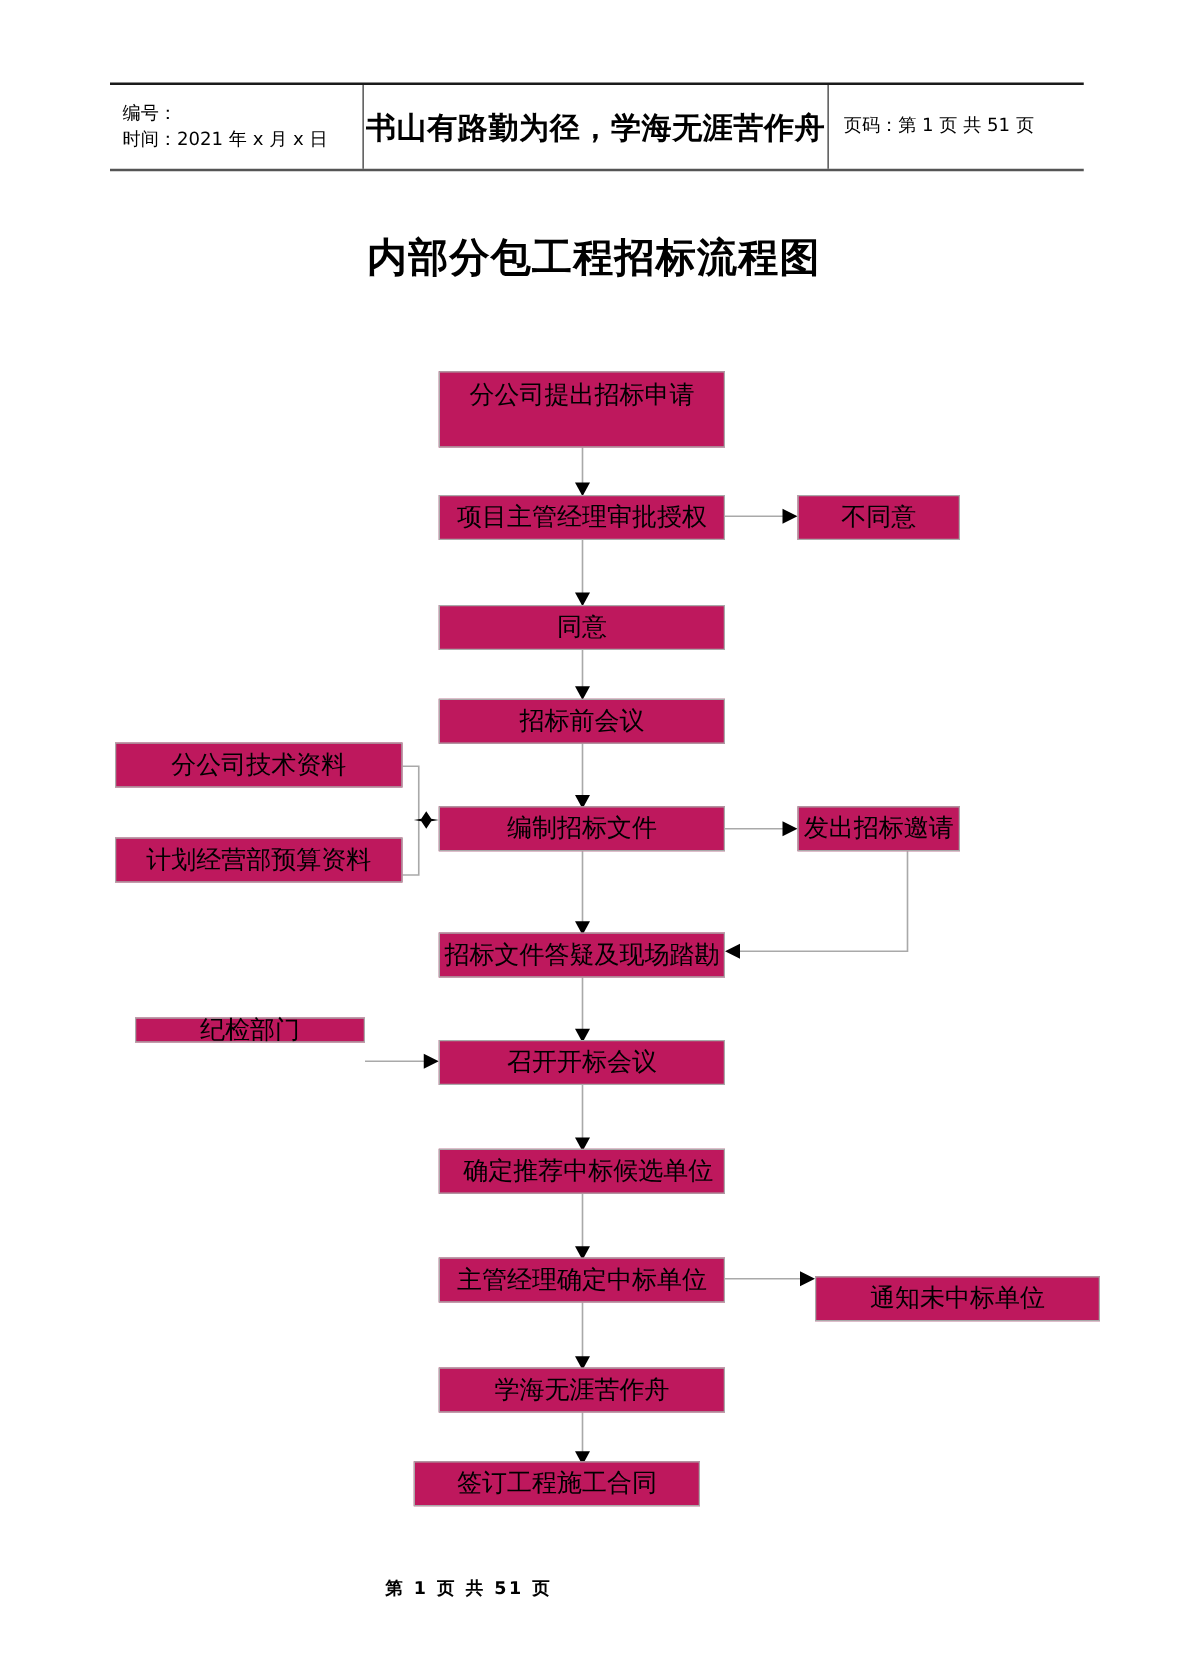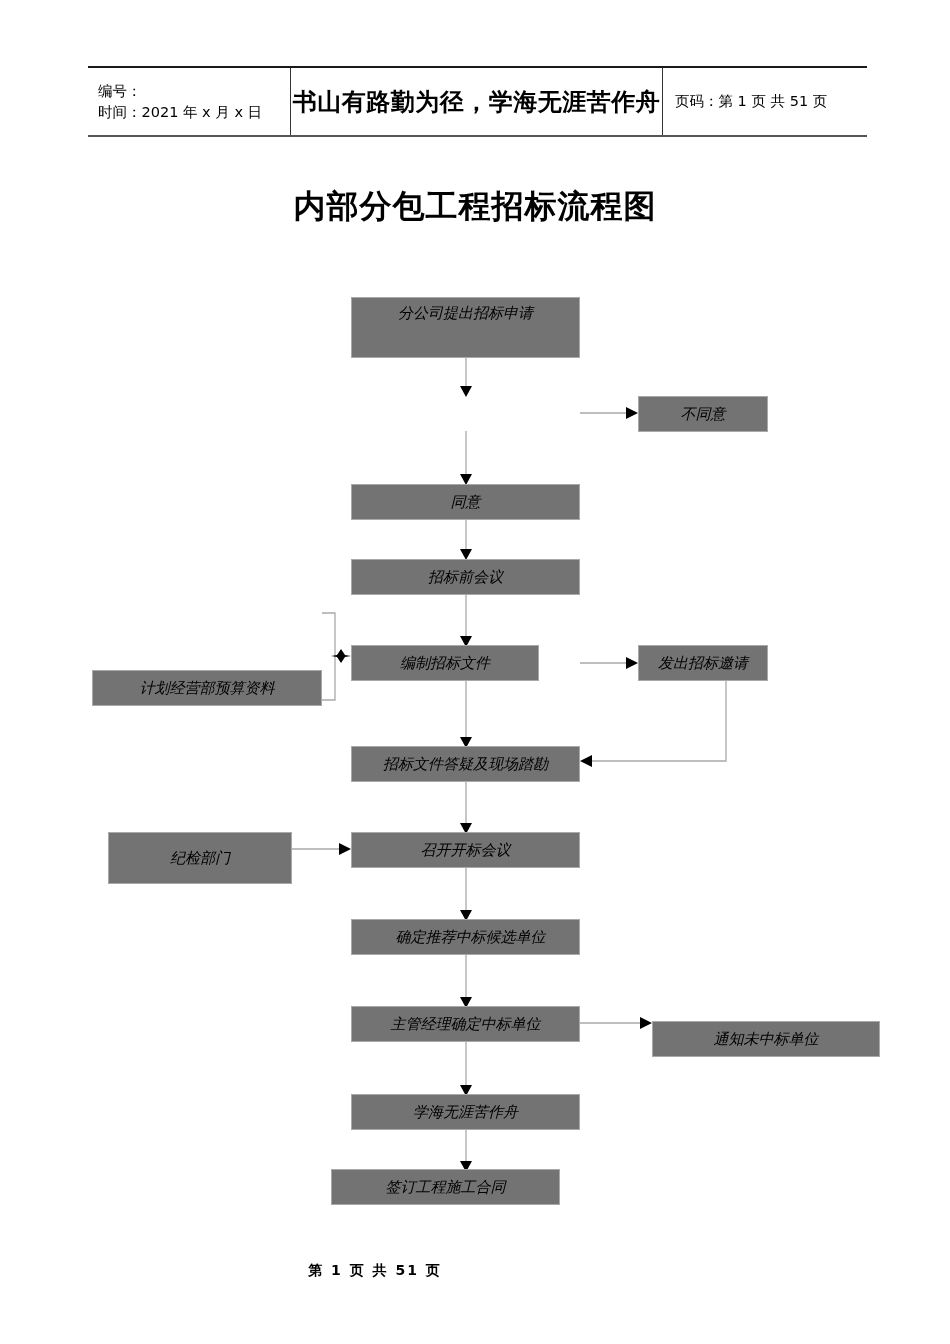--- a/index.html
+++ b/index.html
@@ -90,27 +90,26 @@
     left: 0;
     top: 0;
     width: 950px;
     height: 1344px;
     pointer-events: none;
   }
   .node {
     position: absolute;
     box-sizing: border-box;
     border: 1px solid #a9a9a9;
-    background: #737373;
-    font-size: 15px;
+    background: #be185d;
+    font-size: 20px;
     line-height: 1.2;
     text-align: center;
     display: flex;
     justify-content: center;
-    font-style: italic;
   }
   .node.v-center { align-items: center; }
   .node.v-top { align-items: flex-start; padding-top: 6px; }
 
   
   #page-footer {
     position: absolute;
     left: 0;
     top: 1262px;
     width: 950px;
@@ -211,45 +210,47 @@
       <path d="M626,657 L638,663 L626,669 Z"></path>
       <path d="M640,1017 L652,1023 L640,1029 Z"></path>
       <path d="M339,843 L351,849 L339,855 Z"></path>
       <path d="M592,755 L580,761 L592,767 Z"></path>
       <path d="M341,649 L345,655 L351,656 L345,657 L341,663 L337,657 L331,656 L337,655 Z"></path>
     </g>
   </svg>
 
   <div class="node v-top" style="left:351px; top:297px; width:229px; height:61px;">分公司提出招标申请</div>
 
+  <div class="node v-center" style="left:351px; top:396px; width:229px; height:36px;">项目主管经理审批授权</div>
 
   <div class="node v-center" style="left:351px; top:484px; width:229px; height:36px;">同意</div>
 
   <div class="node v-center" style="left:351px; top:559px; width:229px; height:36px;">招标前会议</div>
 
-  <div class="node v-center" style="left:351px; top:645px; width:188px; height:36px;">编制招标文件</div>
+  <div class="node v-center" style="left:351px; top:645px; width:229px; height:36px;">编制招标文件</div>
 
   <div class="node v-center" style="left:351px; top:746px; width:229px; height:36px;">招标文件答疑及现场踏勘</div>
 
   <div class="node v-center" style="left:351px; top:832px; width:229px; height:36px;">召开开标会议</div>
 
   <div class="node v-center" style="left:351px; top:919px; width:229px; height:36px;padding-left:10px;">确定推荐中标候选单位</div>
 
   <div class="node v-center" style="left:351px; top:1006px; width:229px; height:36px;">主管经理确定中标单位</div>
 
   <div class="node v-center" style="left:351px; top:1094px; width:229px; height:36px;">学海无涯苦作舟</div>
 
   <div class="node v-center" style="left:331px; top:1169px; width:229px; height:36px;">签订工程施工合同</div>
 
   <div class="node v-center" style="left:638px; top:396px; width:130px; height:36px;">不同意</div>
 
+  <div class="node v-center" style="left:92px; top:594px; width:230px; height:36px;">分公司技术资料</div>
 
   <div class="node v-center" style="left:92px; top:670px; width:230px; height:36px;">计划经营部预算资料</div>
 
   <div class="node v-center" style="left:638px; top:645px; width:130px; height:36px;">发出招标邀请</div>
 
-  <div class="node v-center" style="left:108px; top:832px; width:184px; height:52px;">纪检部门</div>
+  <div class="node v-center" style="left:108px; top:814px; width:184px; height:20px;">纪检部门</div>
 
   <div class="node v-center" style="left:652px; top:1006px; width:228px; height:36px;margin-top:15px;">通知未中标单位</div>
 
 </div>
 
 <div id="page-footer">第 1 页 共 51 页</div>
 
 </body></html>

